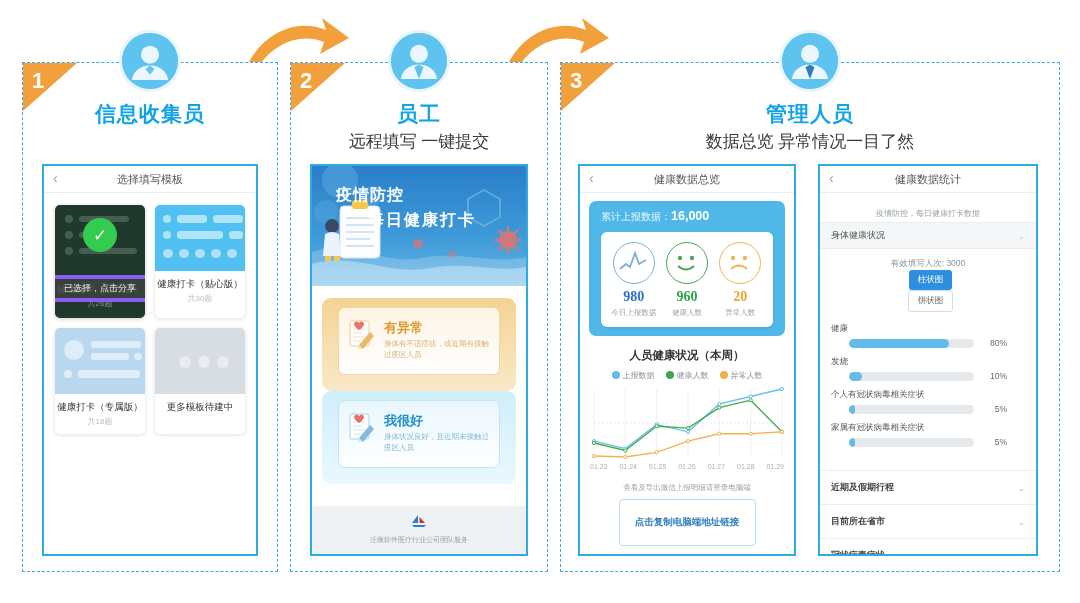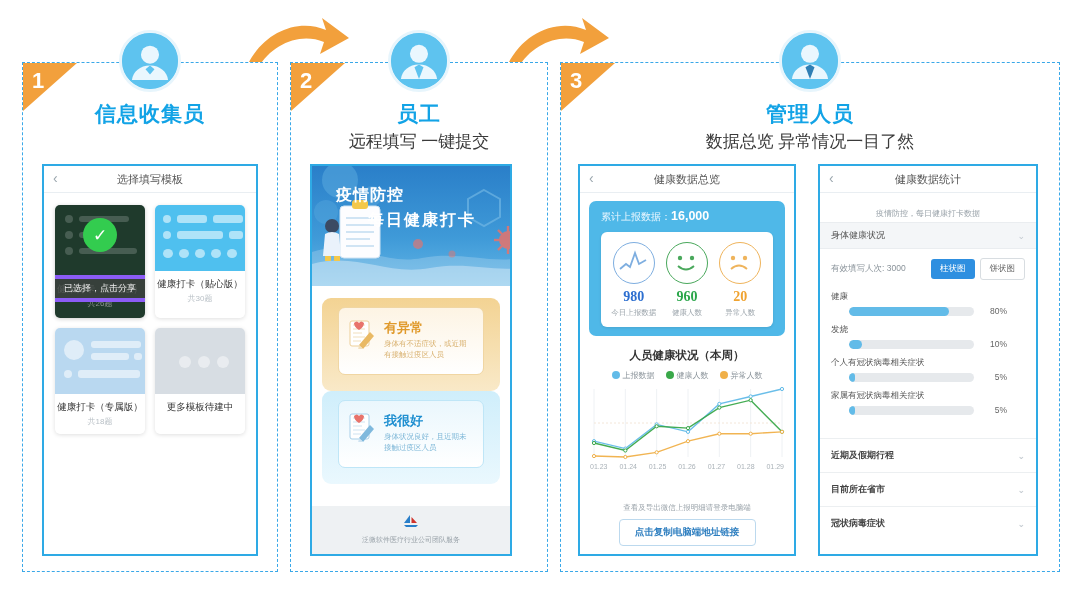--- a/index.html
+++ b/index.html
@@ -86,29 +86,29 @@
   .sum-item{text-align:center;width:33%;}
   .sum-face{width:40px;height:40px;border-radius:50%;border:1.6px solid #999;margin:0 auto 6px;position:relative;}
   .sum-num{font-size:14px;font-weight:bold;line-height:1;font-family:Liberation Serif, serif;}
   .sum-cap{font-size:7.5px;color:#9aa3aa;margin-top:4px;}
   .chart-title{text-align:center;font-size:11.5px;color:#333;font-weight:bold;padding:12px 0 7px;}
   .legend{display:flex;justify-content:center;gap:11px;font-size:8px;color:#8a939a;padding-bottom:4px;}
   .legend i{display:inline-block;width:8px;height:8px;border-radius:50%;margin-right:3px;vertical-align:-1px;}
   .xaxis{display:flex;justify-content:space-between;padding:2px 10px 0;font-size:7px;color:#aab2b8;}
   .copy-hint{text-align:center;font-size:7.5px;color:#9aa3aa;padding:6px 8px 6px;}
   .copy-btn{display:block;margin:0 auto;border:1px solid #bcd9ee;border-radius:4px;background:#fff;
-            color:#2f7fc0;font-size:9.5px;padding:6px 0;width:135px;text-align:center;font-weight:bold;}
+            color:#2f7fc0;font-size:9.5px;padding:16px 0;width:135px;text-align:center;font-weight:bold;}
 
   
   .org{text-align:center;padding:11px 0 3px;}
   .org .nm{font-size:12.5px;font-weight:bold;color:#222;}
   .org .ds{font-size:8px;color:#9aa3aa;margin-top:4px;}
   .sec-h{background:#f4f6f8;font-size:9px;color:#555;padding:6px 11px;border-top:1px solid #eaedf0;
          border-bottom:1px solid #eaedf0;display:flex;justify-content:space-between;align-items:center;}
-  .cnt-row{display:flex;align-items:center;padding:9px 11px 6px;}
+  .cnt-row{display:flex;align-items:center;padding:9px 11px 6px;flex-direction:column;}
   .cnt-row .t{font-size:8.5px;color:#8a939a;flex:1;}
   .tg{font-size:8.5px;border-radius:3px;padding:4px 9px;margin-left:5px;}
   .tg.on{background:#2e8fe0;color:#fff;}
   .tg.off{background:#fff;color:#666;border:1px solid #d8dde1;}
   .bar-lbl{font-size:8.5px;color:#555;padding:5px 11px 3px;}
   .bar-row{display:flex;align-items:center;padding:0 29px 3px;}
   .bar-track{flex:1;height:9px;border-radius:5px;background:#e6e9ec;overflow:hidden;}
   .bar-fill{height:100%;border-radius:5px;background:#62bbe8;}
   .bar-pct{width:33px;text-align:right;font-size:8.5px;color:#666;}
   .acc{font-size:9px;color:#444;padding:10px 11px;border-top:1px solid #eceff1;
@@ -221,21 +221,21 @@
     <svg viewBox="0 0 62 62">
       <circle cx="31" cy="31" r="31" fill="#5ec3ef"></circle>
       <circle cx="31" cy="23" r="10" fill="#eaf7fe"></circle>
       <path d="M31 35c-11 0-19 7-20 16h40c-1-9-9-16-20-16z" fill="#eaf7fe"></path>
       <path d="M31 35l-5 3 5 13 5-13z" fill="#5ec3ef"></path>
     </svg>
   </div>
   <div class="role-title" style="left:290px;width:258px;top:100px;">员工</div>
   <div class="role-sub" style="left:290px;width:258px;top:130px;">远程填写 一键提交</div>
 
-  <div class="phone" style="left:310px;top:164px;width:202px;height:392px;">
+  <div class="phone" style="left:310px;top:164px;width:218px;height:392px;">
     <div class="p2-hero">
       <svg width="218" height="120" viewBox="0 0 218 120" style="position:absolute;left:0;top:0;">
         <circle cx="28" cy="14" r="18" fill="#5aa9de" opacity=".55"></circle>
         <circle cx="60" cy="30" r="10" fill="#5aa9de" opacity=".45"></circle>
         <circle cx="14" cy="46" r="12" fill="#5aa9de" opacity=".4"></circle>
         <path d="M172 24 l16 9 v18 l-16 9 l-16 -9 v-18 z" fill="none" stroke="#79bde6" stroke-width="2" opacity=".6"></path>
         <path d="M0 86 C40 72 70 100 110 92 C150 84 182 100 218 90 L218 120 L0 120 Z" fill="#ffffff" opacity=".2"></path>
         <path d="M0 98 C46 86 74 110 118 102 C158 95 186 108 218 100 L218 120 L0 120 Z" fill="#ffffff" opacity=".35"></path>
         <rect x="28" y="40" width="40" height="52" rx="4" fill="#fdfdff" stroke="#cfe3f3"></rect>
         <rect x="40" y="34" width="16" height="9" rx="3" fill="#f4c84a"></rect>

